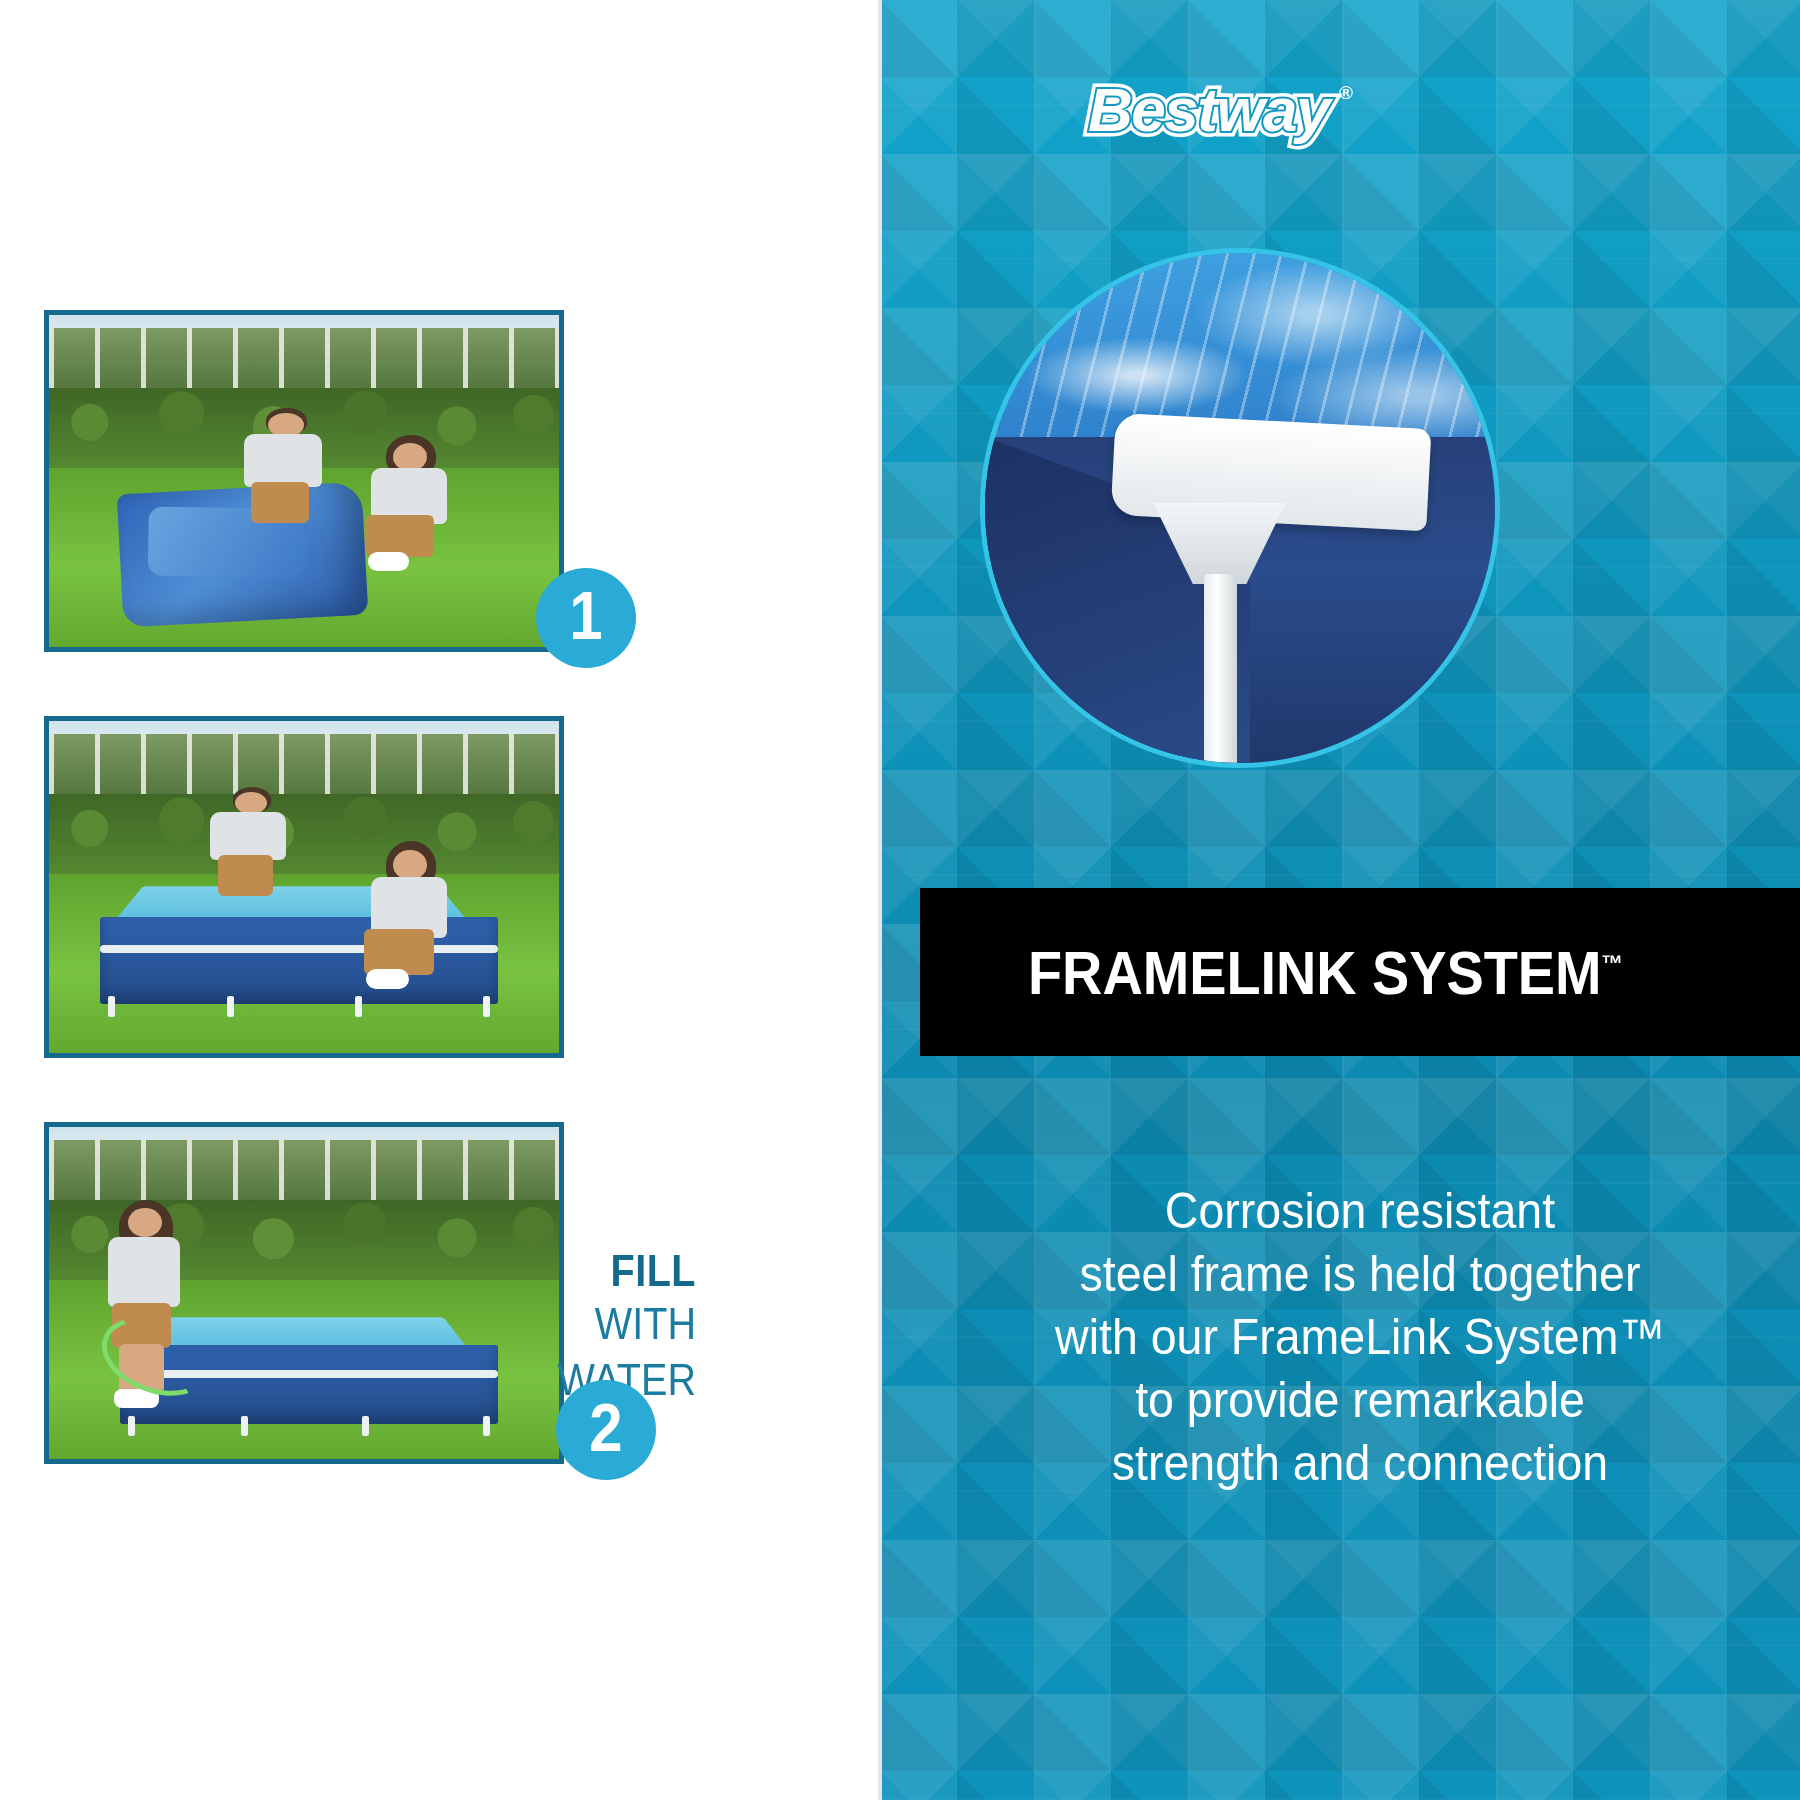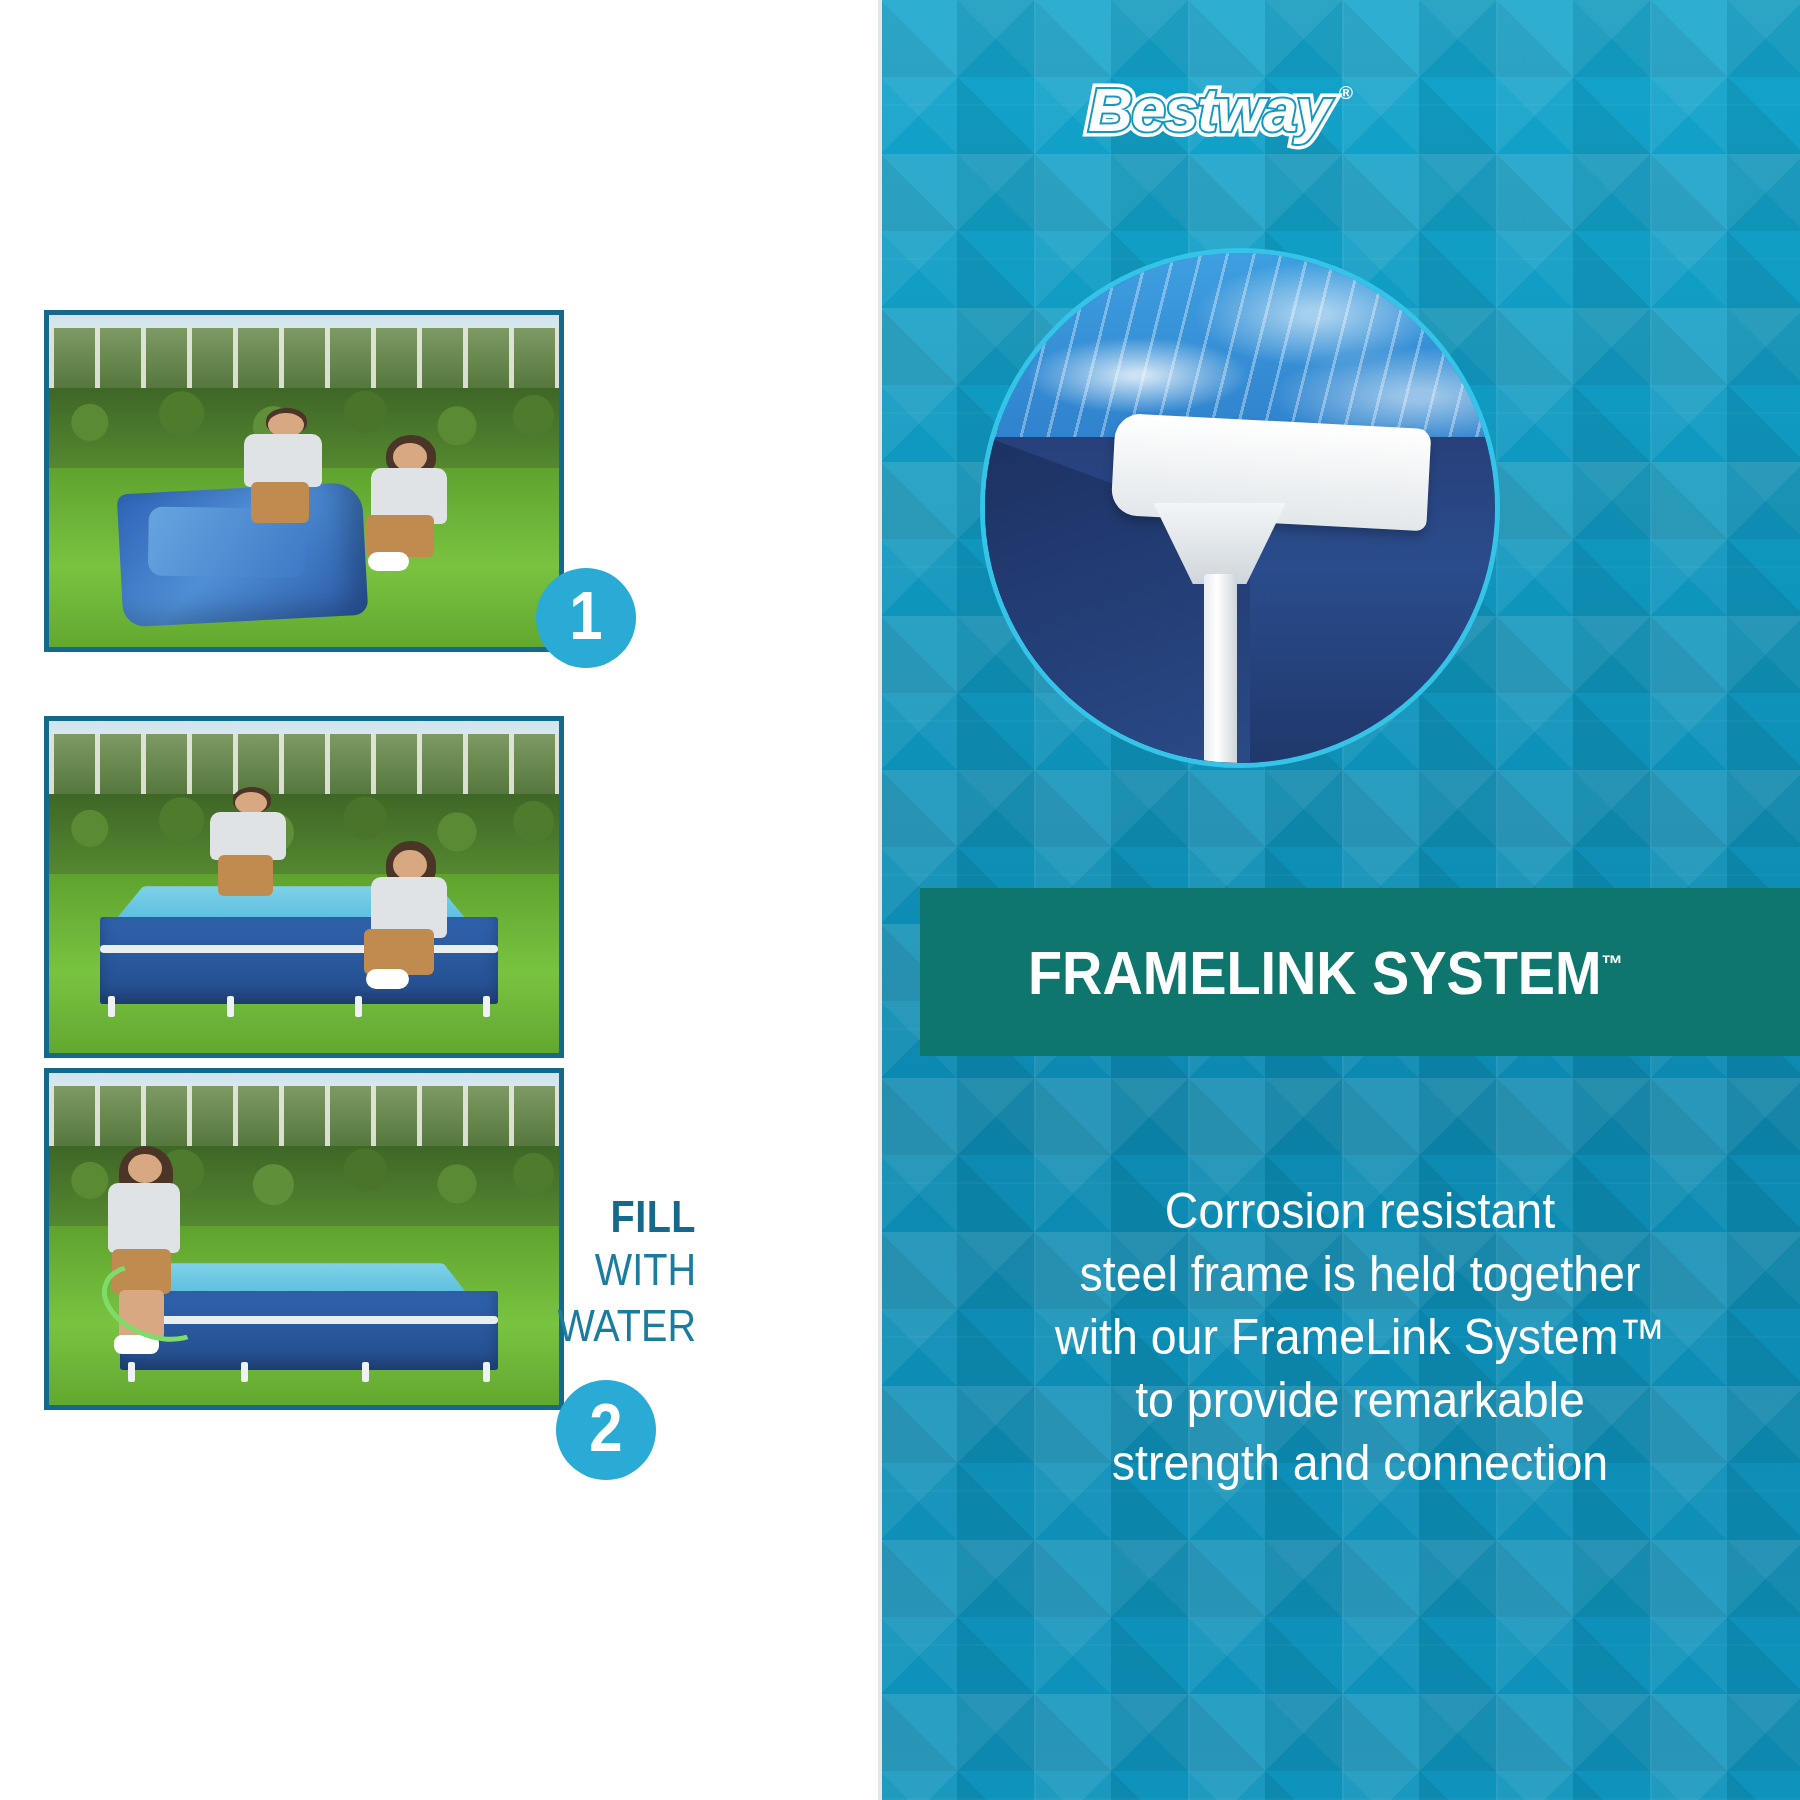--- a/index.html
+++ b/index.html
@@ -24,21 +24,21 @@
   .h-sub {
     font-size:58px; font-weight:300; color:#1B7CA0;
     letter-spacing:0px; line-height:1.1; margin-top:12px;
     transform:scaleX(0.86); transform-origin:left center;
     white-space:nowrap;
   }
 
   .step { position:absolute; left:44px; width:800px; height:352px; }
   .step1 { top:300px; }
   .step2 { top:706px; }
-  .step3 { top:1058px;padding-left:20px; }
+  .step3 { top:1112px;padding-left:20px; }
 
   .photo {
     position:absolute; left:0; top:10px; width:520px; height:342px;
     border:5px solid #14698C; overflow:hidden; background:#6aa84f;
   }
   .photo-inner { position:absolute; inset:0; overflow:hidden; }
 
   
   .sky { position:absolute; left:0; top:0; width:100%; height:9%;
          background:linear-gradient(180deg,#cfe3ec,#e6eef2); }
@@ -195,21 +195,21 @@
     clip-path:polygon(0 0,100% 0,70% 100%,30% 100%);
   }
   .ci-leg {
     position:absolute; left:43%; top:63%; width:6.5%; height:40%;
     background:linear-gradient(90deg,#e8edf0,#ffffff 40%,#cdd5da);
     border-radius:4px;
   }
 
   .title-band {
     position:absolute; left:920px; top:888px; width:880px; height:168px;
-    background:#0f766e; z-index:4;
+    background:#000000; z-index:4;
     display:flex; align-items:center;
   }
   .band-title {
     font-size:62px; font-weight:bold; color:#fff;
     letter-spacing:0px; white-space:nowrap;
     transform:scaleX(0.9); transform-origin:left center;
     margin-left:108px; position:relative;
   }
   .band-tm { font-size:24px; vertical-align:super; font-weight:bold; }
 

